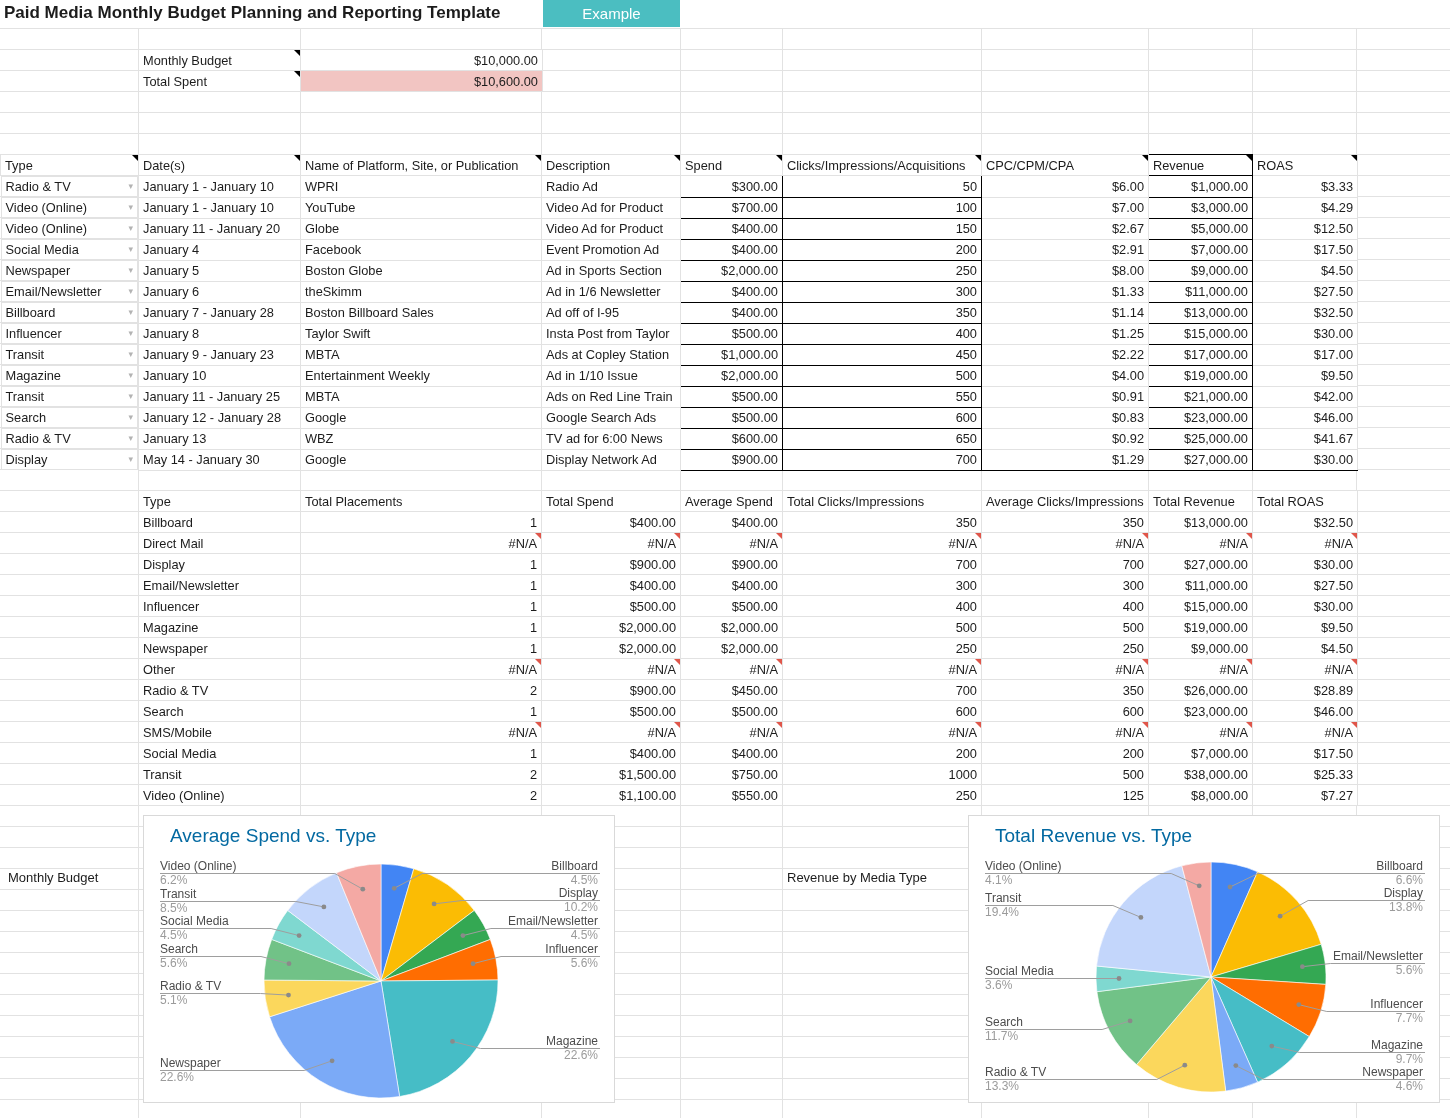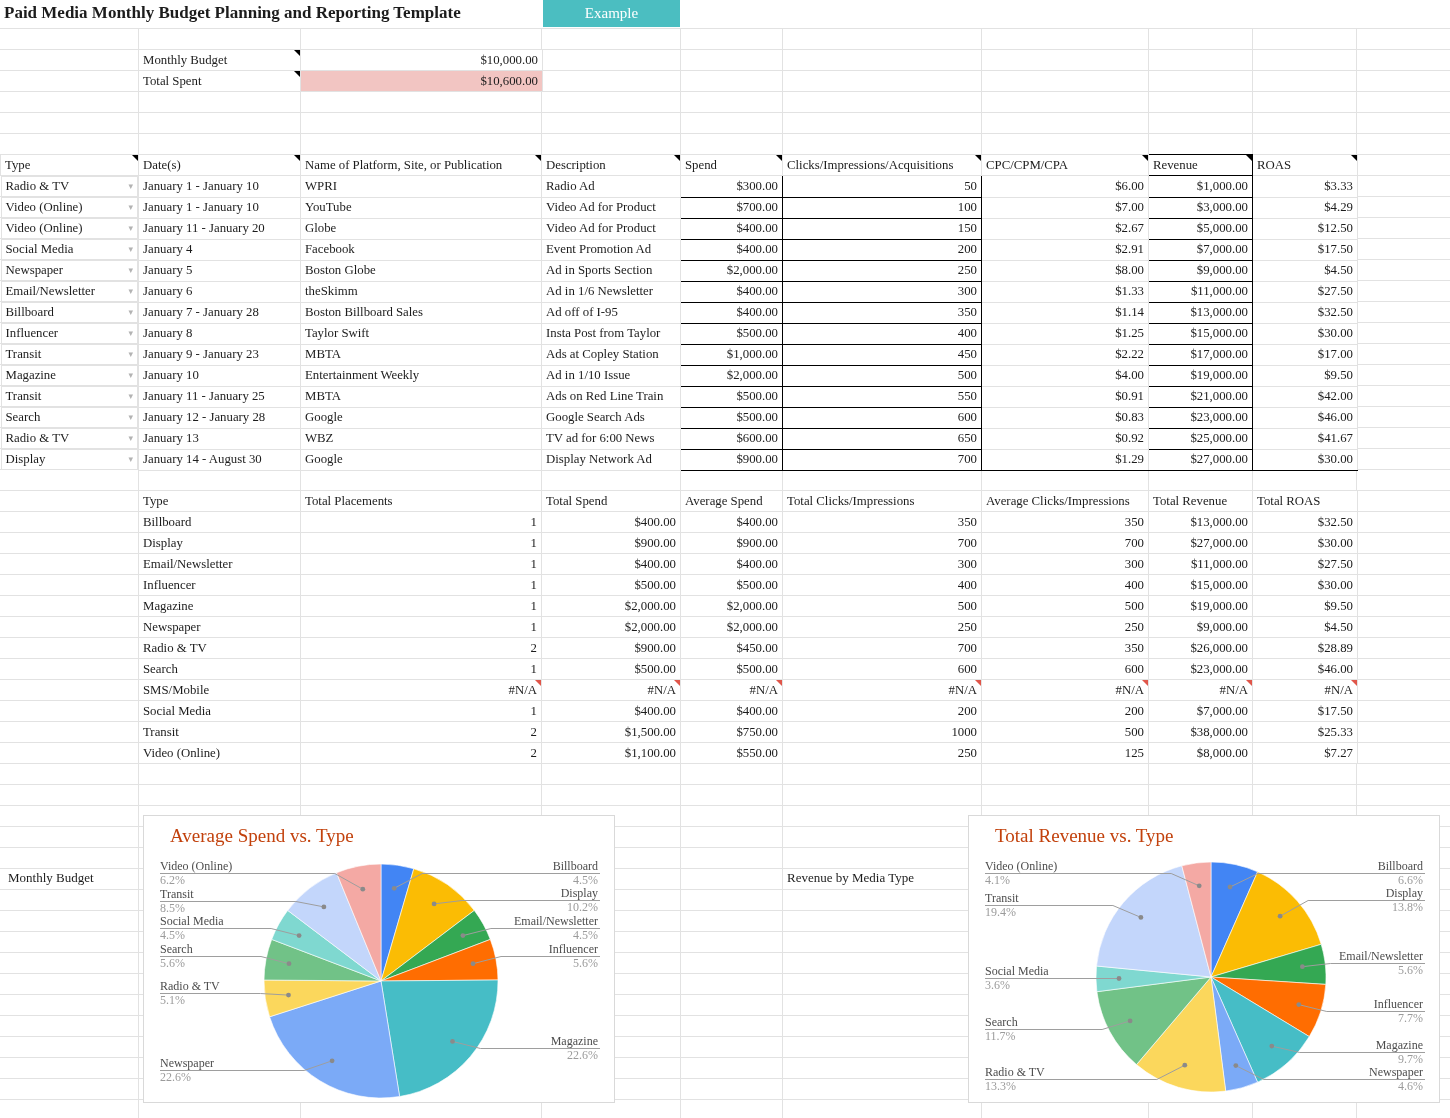--- a/index.html
+++ b/index.html
@@ -1,17 +1,17 @@
 <!DOCTYPE html>
 <html><head>
 <meta charset="utf-8">
 <style>
   html,body{margin:0;padding:0;background:#fff;}
   .sheet{position:relative;width:1450px;height:1118px;background:#fff;overflow:hidden;
-         font-family:Liberation Serif, serif;color:#1c1c1c;}
+         font-family:Liberation Sans, sans-serif;color:#1c1c1c;}
   
   .hgrid{position:absolute;left:0;top:28px;width:100%;height:1090px;pointer-events:none;
          background:repeating-linear-gradient(to bottom,#e2e2e2 0 1px,transparent 1px 21px);}
   .vline{position:absolute;top:28px;bottom:0;width:1px;background:#e2e2e2;pointer-events:none;}
   
   .title{position:absolute;left:4px;top:3px;font-size:17px;font-weight:700;white-space:nowrap;}
   .example{position:absolute;left:543px;top:0;width:137px;height:27px;display:flex;
            align-items:center;justify-content:center;color:#fff;font-size:15px;background:#4BBEC1;}
   
   table.sheet-table{position:absolute;border-collapse:collapse;table-layout:fixed;
@@ -28,21 +28,21 @@
   .corner-b{position:absolute;top:0;right:0;width:0;height:0;
             border-top:6px solid #000;border-left:6px solid transparent;}
   .corner-r{position:absolute;top:0;right:0;width:0;height:0;
             border-top:6px solid #E0564A;border-left:6px solid transparent;}
   .bvalue-flex{display:flex;justify-content:space-between;align-items:center;}
   
   .floatlabel{position:absolute;font-size:13px;color:#1c1c1c;white-space:nowrap;}
   
   .chart-card{position:absolute;top:815px;width:472px;height:288px;background:#fff;
               border:1px solid #d9d9d9;box-sizing:border-box;}
-  .chart-title{position:absolute;left:26px;top:9px;font-size:19px;color:#c2410c;white-space:nowrap;}
+  .chart-title{position:absolute;left:26px;top:9px;font-size:19px;color:#0369a1;white-space:nowrap;}
   .chart-card svg{position:absolute;left:0;top:0;pointer-events:none;}
   .callout{position:absolute;font-size:12px;line-height:14px;pointer-events:none;white-space:nowrap;}
   .cl{left:16px;text-align:left;}
   .cr{right:16px;text-align:right;}
   .c-name{color:#4c4c4c;}
   .c-pct{color:#9b9b9b;}
 </style>
 </head>
 <body>
 
@@ -286,21 +286,21 @@
           <td class="num boxed">650</td>
           <td class="num">$0.92</td>
           <td class="num boxed">$25,000.00</td>
           <td class="num">$41.67</td>
         </tr>
         <tr>
           <td class="typecell">
             <span>Display</span>
             <span class="dd">▾</span>
           </td>
-          <td>January 14 - August 30</td>
+          <td>May 14 - January 30</td>
           <td>Google</td>
           <td>Display Network Ad</td>
           <td class="num boxed hb">$900.00</td>
           <td class="num boxed hb">700</td>
           <td class="num hb">$1.29</td>
           <td class="num boxed hb">$27,000.00</td>
           <td class="num hb">$30.00</td>
         </tr>
       </tbody>
   </table>
@@ -333,20 +333,30 @@
           <td>Billboard</td>
           <td class="num">1</td>
           <td class="num">$400.00</td>
           <td class="num">$400.00</td>
           <td class="num">350</td>
           <td class="num">350</td>
           <td class="num">$13,000.00</td>
           <td class="num">$32.50</td>
         </tr>
         <tr>
+          <td>Direct Mail</td>
+          <td class="num">#N/A<span class="corner-r"></span></td>
+          <td class="num">#N/A<span class="corner-r"></span></td>
+          <td class="num">#N/A<span class="corner-r"></span></td>
+          <td class="num">#N/A<span class="corner-r"></span></td>
+          <td class="num">#N/A<span class="corner-r"></span></td>
+          <td class="num">#N/A<span class="corner-r"></span></td>
+          <td class="num">#N/A<span class="corner-r"></span></td>
+        </tr>
+        <tr>
           <td>Display</td>
           <td class="num">1</td>
           <td class="num">$900.00</td>
           <td class="num">$900.00</td>
           <td class="num">700</td>
           <td class="num">700</td>
           <td class="num">$27,000.00</td>
           <td class="num">$30.00</td>
         </tr>
         <tr>
@@ -381,20 +391,30 @@
         </tr>
         <tr>
           <td>Newspaper</td>
           <td class="num">1</td>
           <td class="num">$2,000.00</td>
           <td class="num">$2,000.00</td>
           <td class="num">250</td>
           <td class="num">250</td>
           <td class="num">$9,000.00</td>
           <td class="num">$4.50</td>
+        </tr>
+        <tr>
+          <td>Other</td>
+          <td class="num">#N/A<span class="corner-r"></span></td>
+          <td class="num">#N/A<span class="corner-r"></span></td>
+          <td class="num">#N/A<span class="corner-r"></span></td>
+          <td class="num">#N/A<span class="corner-r"></span></td>
+          <td class="num">#N/A<span class="corner-r"></span></td>
+          <td class="num">#N/A<span class="corner-r"></span></td>
+          <td class="num">#N/A<span class="corner-r"></span></td>
         </tr>
         <tr>
           <td>Radio &amp; TV</td>
           <td class="num">2</td>
           <td class="num">$900.00</td>
           <td class="num">$450.00</td>
           <td class="num">700</td>
           <td class="num">350</td>
           <td class="num">$26,000.00</td>
           <td class="num">$28.89</td>

